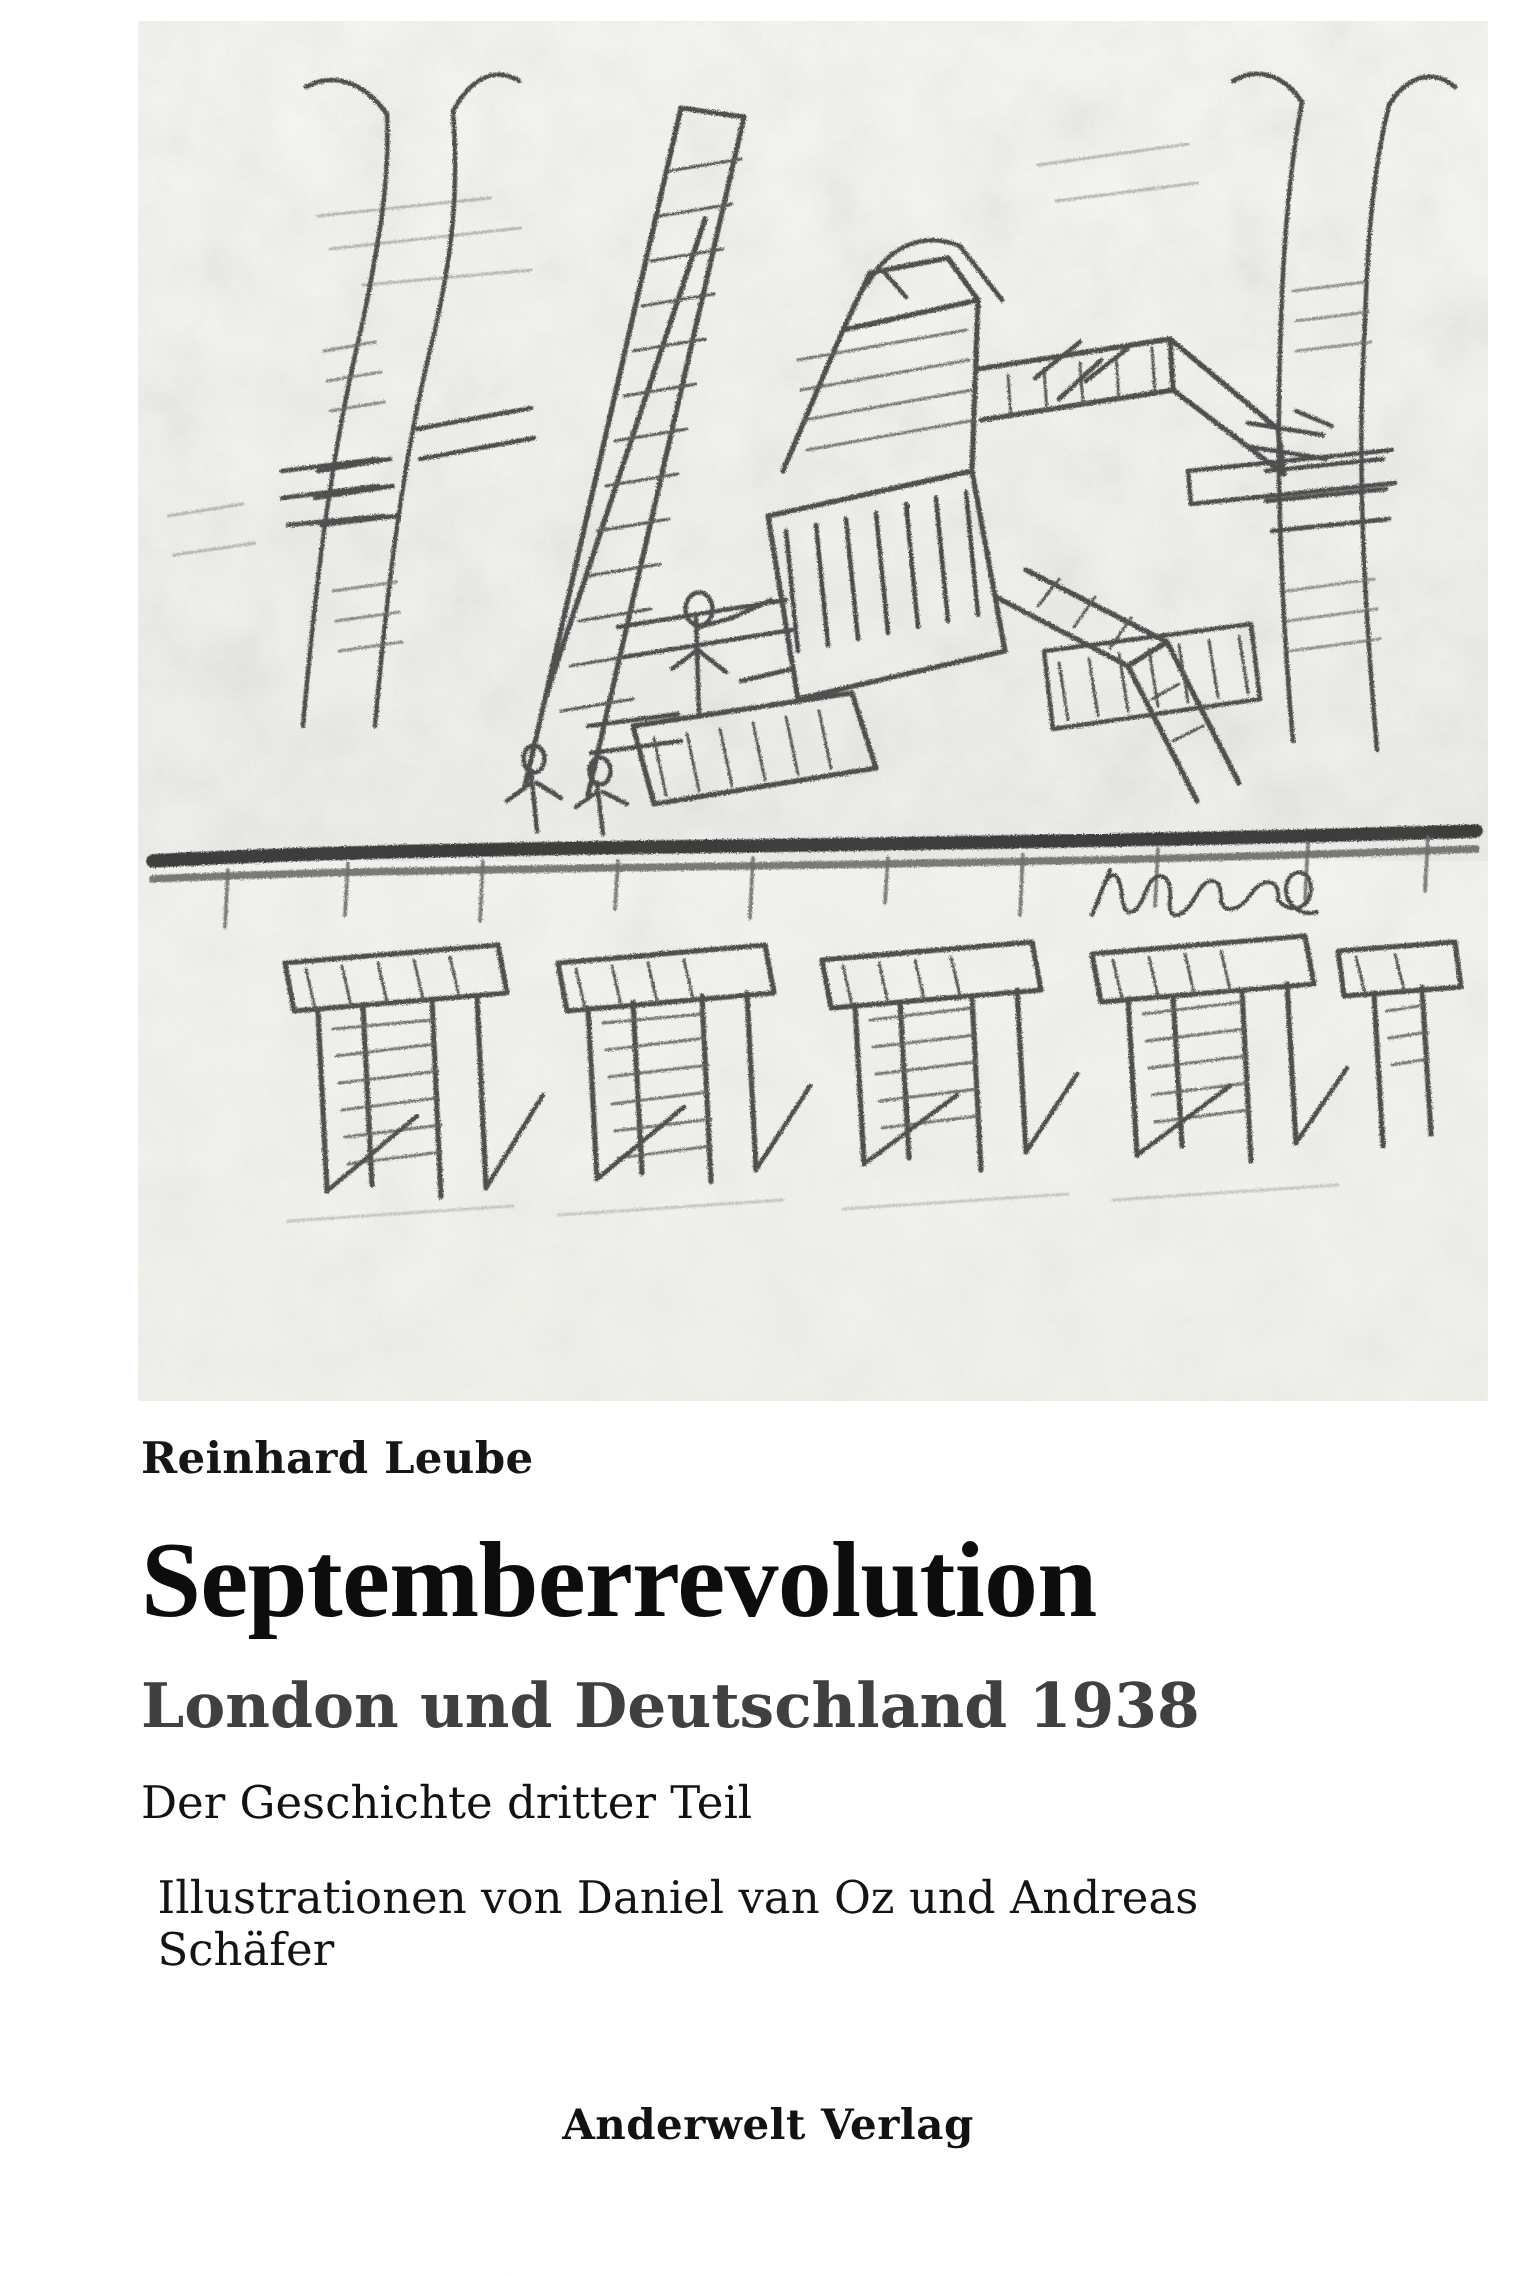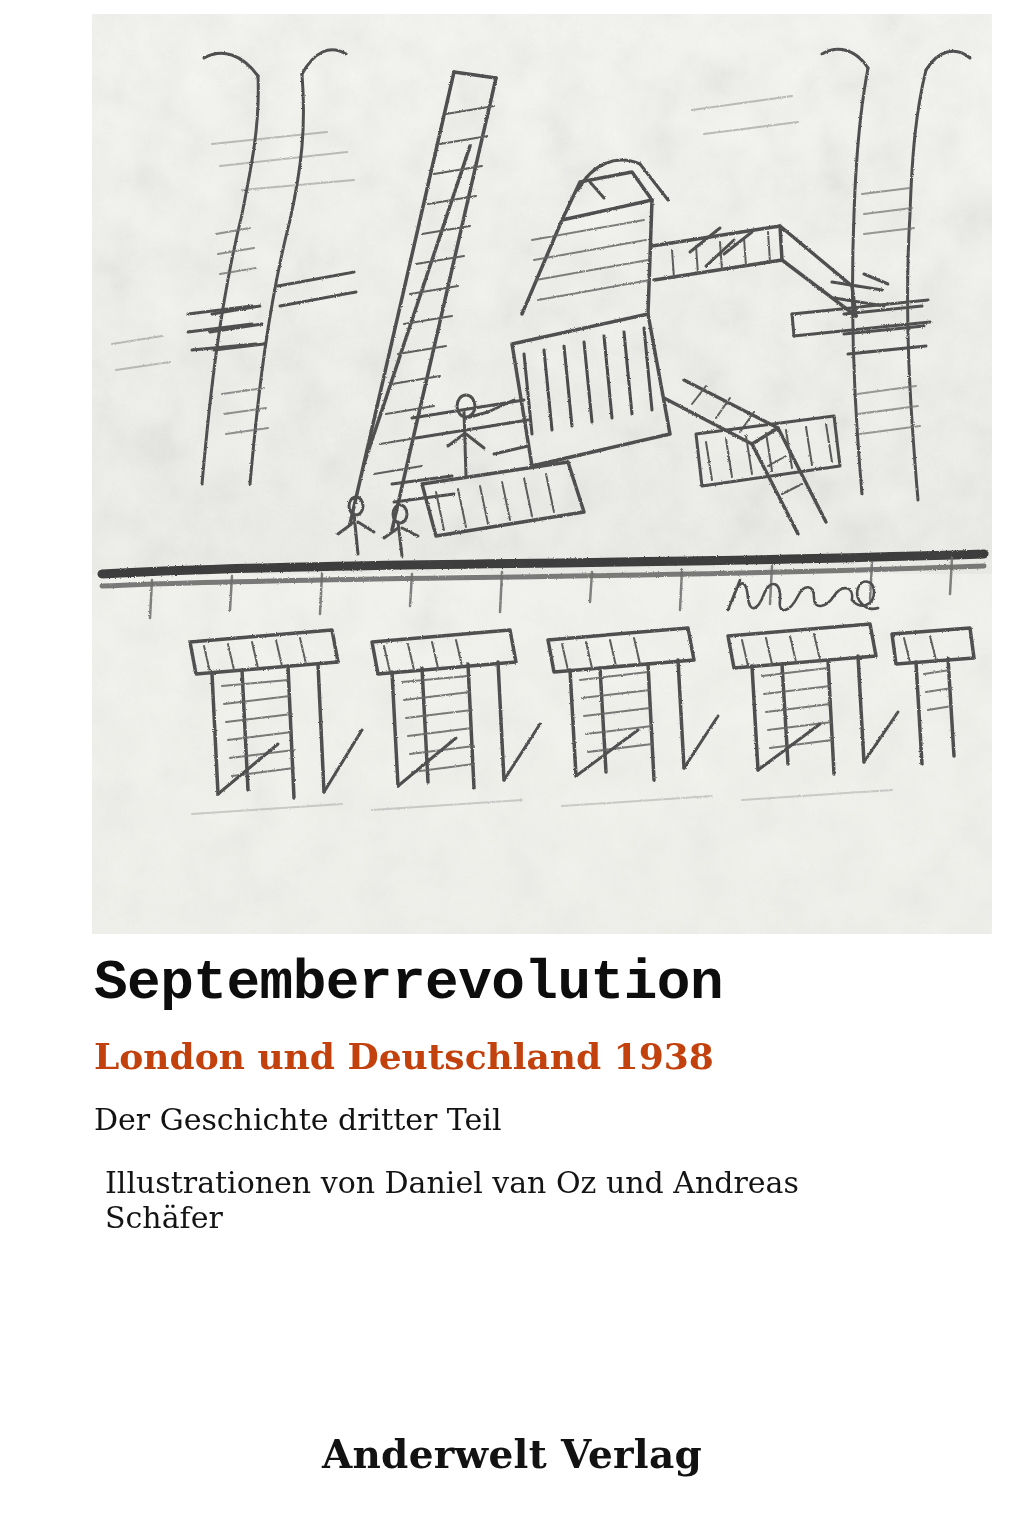--- a/index.html
+++ b/index.html
@@ -48,34 +48,34 @@
   }
   .author {
     font-family: "DejaVu Serif", "Liberation Serif", serif;
     font-weight: bold;
     font-size: 29px;
     letter-spacing: 0.2px;
     color: #161616;
     margin: 0 0 28px 0;
   }
   .main-title {
-    font-family: Liberation Mono, monospace;
+    font-family: Liberation Serif, serif;
     font-weight: bold;
-    font-size: 56px;
+    font-size: 72px;
     line-height: 1.02;
     letter-spacing: -0.5px;
     color: #0d0d0d;
     margin: 0 0 26px 0;
   }
   .subtitle {
     font-family: "DejaVu Serif", "Liberation Serif", serif;
     font-weight: bold;
-    font-size: 36px;
+    font-size: 41px;
     line-height: 1.05;
-    color: #c2410c;
+    color: #404040;
     margin: 0 0 26px 0;
   }
   .part-line {
     font-family: "DejaVu Serif", "Liberation Serif", serif;
     font-weight: normal;
     font-size: 30px;
     color: #121212;
     margin: 0 0 28px 0;
   }
   .illustrators {
@@ -88,24 +88,23 @@
 
   
   .publisher {
     position: absolute;
     left: 0;
     right: 0;
     top: 1400px;
     text-align: center;
     font-family: "DejaVu Serif", "Liberation Serif", serif;
     font-weight: bold;
-    font-size: 39px;
+    font-size: 28px;
     letter-spacing: 0.3px;
     color: #121212;
-    margin-top: 31px;
   }
 </style>
 </head>
 <body>
 
 <div class="cover">
 
   <div class="illustration">
     <svg viewBox="0 0 900 920" preserveAspectRatio="none">
       <defs>
@@ -454,20 +453,21 @@
           <path d="M470 792 L620 782"></path>
           <path d="M650 786 L800 776"></path>
         </g>
       </g>
 
       <rect x="0" y="0" width="900" height="920" filter="url(#paper)" opacity="0.25"></rect>
     </svg>
   </div>
 
   <div class="text-block">
+    <p class="author">Reinhard Leube</p>
     <h1 class="main-title">Septemberrevolution</h1>
     <h2 class="subtitle">London und Deutschland 1938</h2>
     <h3 class="part-line">Der Geschichte dritter Teil</h3>
     <p class="illustrators">Illustrationen von Daniel van Oz und Andreas Schäfer</p>
   </div>
 
   <div class="publisher">Anderwelt Verlag</div>
 
 </div>
 

